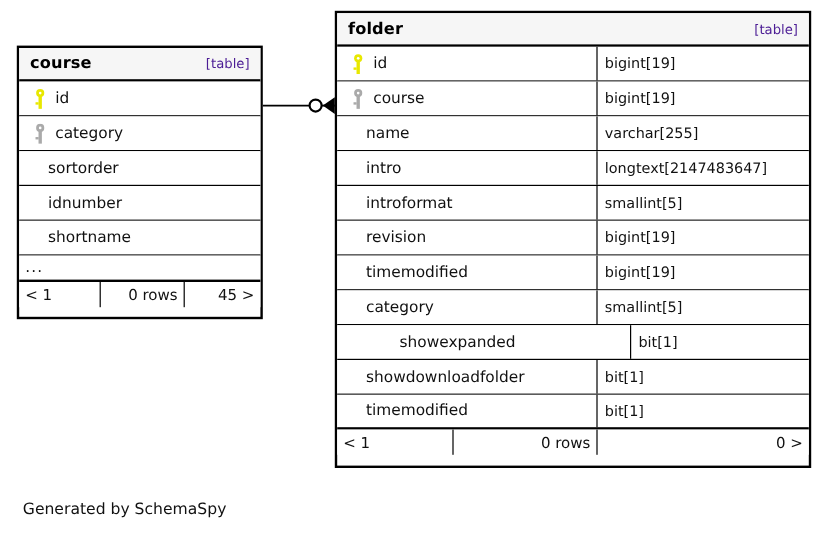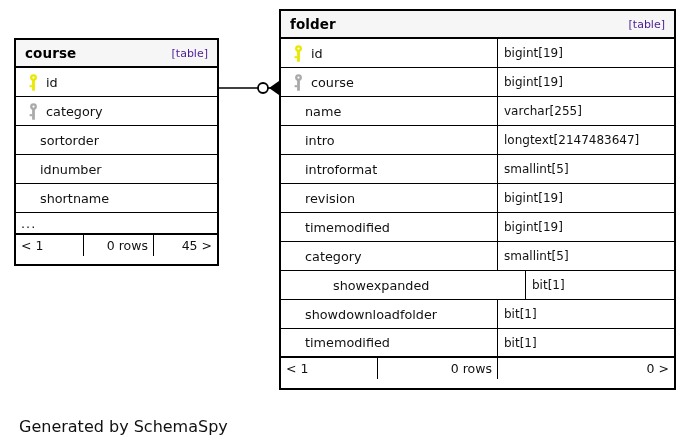--- a/index.html
+++ b/index.html
@@ -145,21 +145,21 @@
   }
 
   
   .connector { position: absolute; left: 0; top: 0; overflow: visible; }
 
   
   .caption {
     position: absolute;
     left: 19px;
     top: 417px;
-    font-size: 16px;
+    font-size: 13px;
     color: #111111;
   }
 </style>
 </head>
 <body>
 
 <div class="canvas">
 
   <div class="er-table" id="table-course">
 

